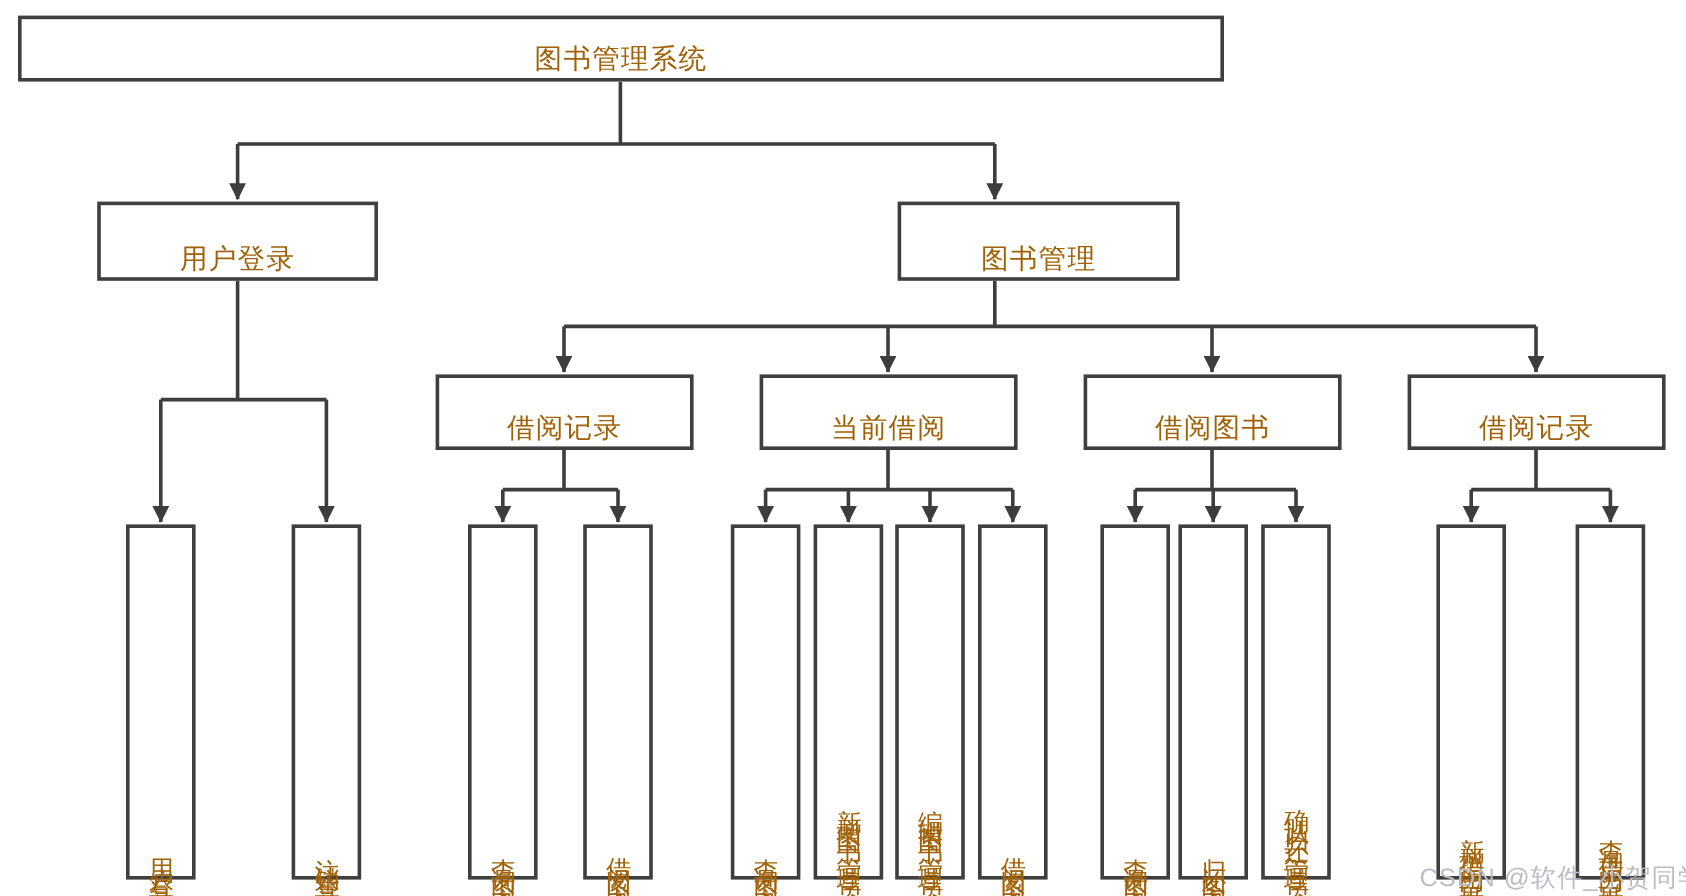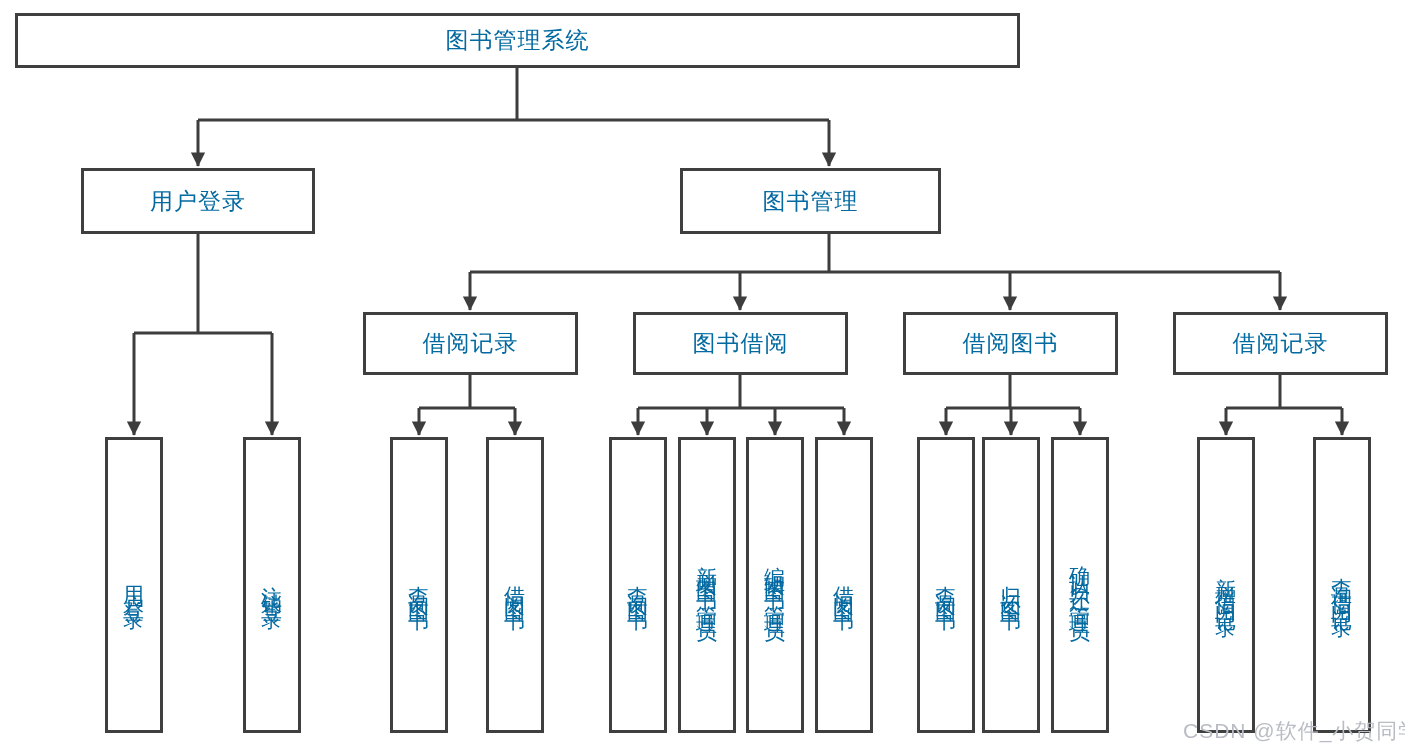--- a/index.html
+++ b/index.html
@@ -20,23 +20,23 @@
     left: 0;
     top: 0;
     z-index: 1;
   }
   .box {
     position: absolute;
     box-sizing: border-box;
     background: #ffffff;
     border: 3px solid #3f3f3f;
     display: flex;
-    align-items: center;
+    align-items: flex-end;
     justify-content: center;
-    color: #0369a1;
+    color: #a16207;
     z-index: 2;
   }
   .hlabel {
     font-size: 23px;
     letter-spacing: 1px;
     white-space: nowrap;
   }
   .vleaf {
     width: 58px;
     height: 296px;
@@ -109,29 +109,29 @@
     </g>
   </svg>
 
   <div class="box hlabel" style="left:15px; top:13px; width:1005px; height:55px;">
     <span>图书管理系统</span>
   </div>
 
   <div class="box hlabel" style="left:81px; top:168px; width:234px; height:66px;">
     <span>用户登录</span>
   </div>
-  <div class="box hlabel" style="left:680px; top:168px; width:261px; height:66px;">
+  <div class="box hlabel" style="left:748px; top:168px; width:235px; height:66px;">
     <span>图书管理</span>
   </div>
 
   <div class="box hlabel" style="left:363px; top:312px; width:215px; height:63px;">
     <span>借阅记录</span>
   </div>
   <div class="box hlabel" style="left:633px; top:312px; width:215px; height:63px;">
-    <span>图书借阅</span>
+    <span>当前借阅</span>
   </div>
   <div class="box hlabel" style="left:903px; top:312px; width:215px; height:63px;">
     <span>借阅图书</span>
   </div>
   <div class="box hlabel" style="left:1173px; top:312px; width:215px; height:63px;">
     <span>借阅记录</span>
   </div>
 
   <div class="box vleaf" style="left:105px;">
     <span class="vtext">用户登录</span>

